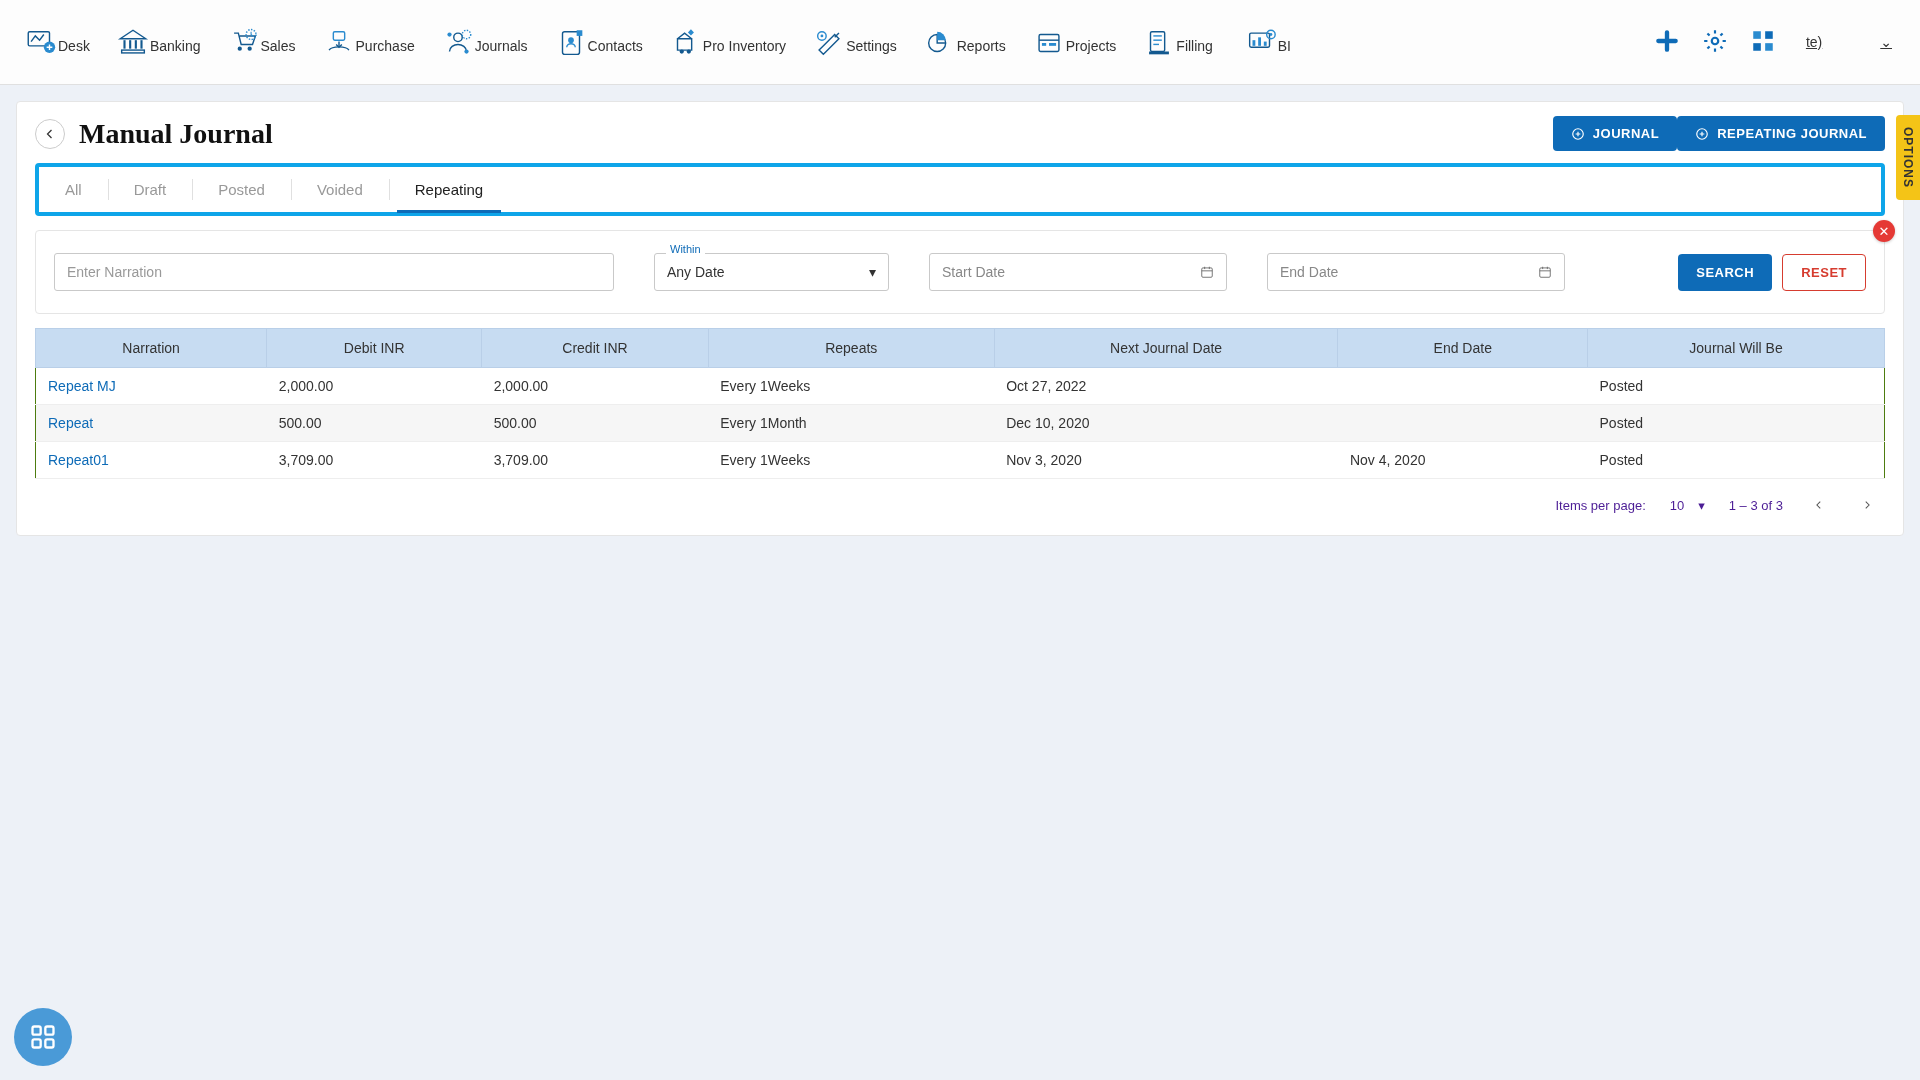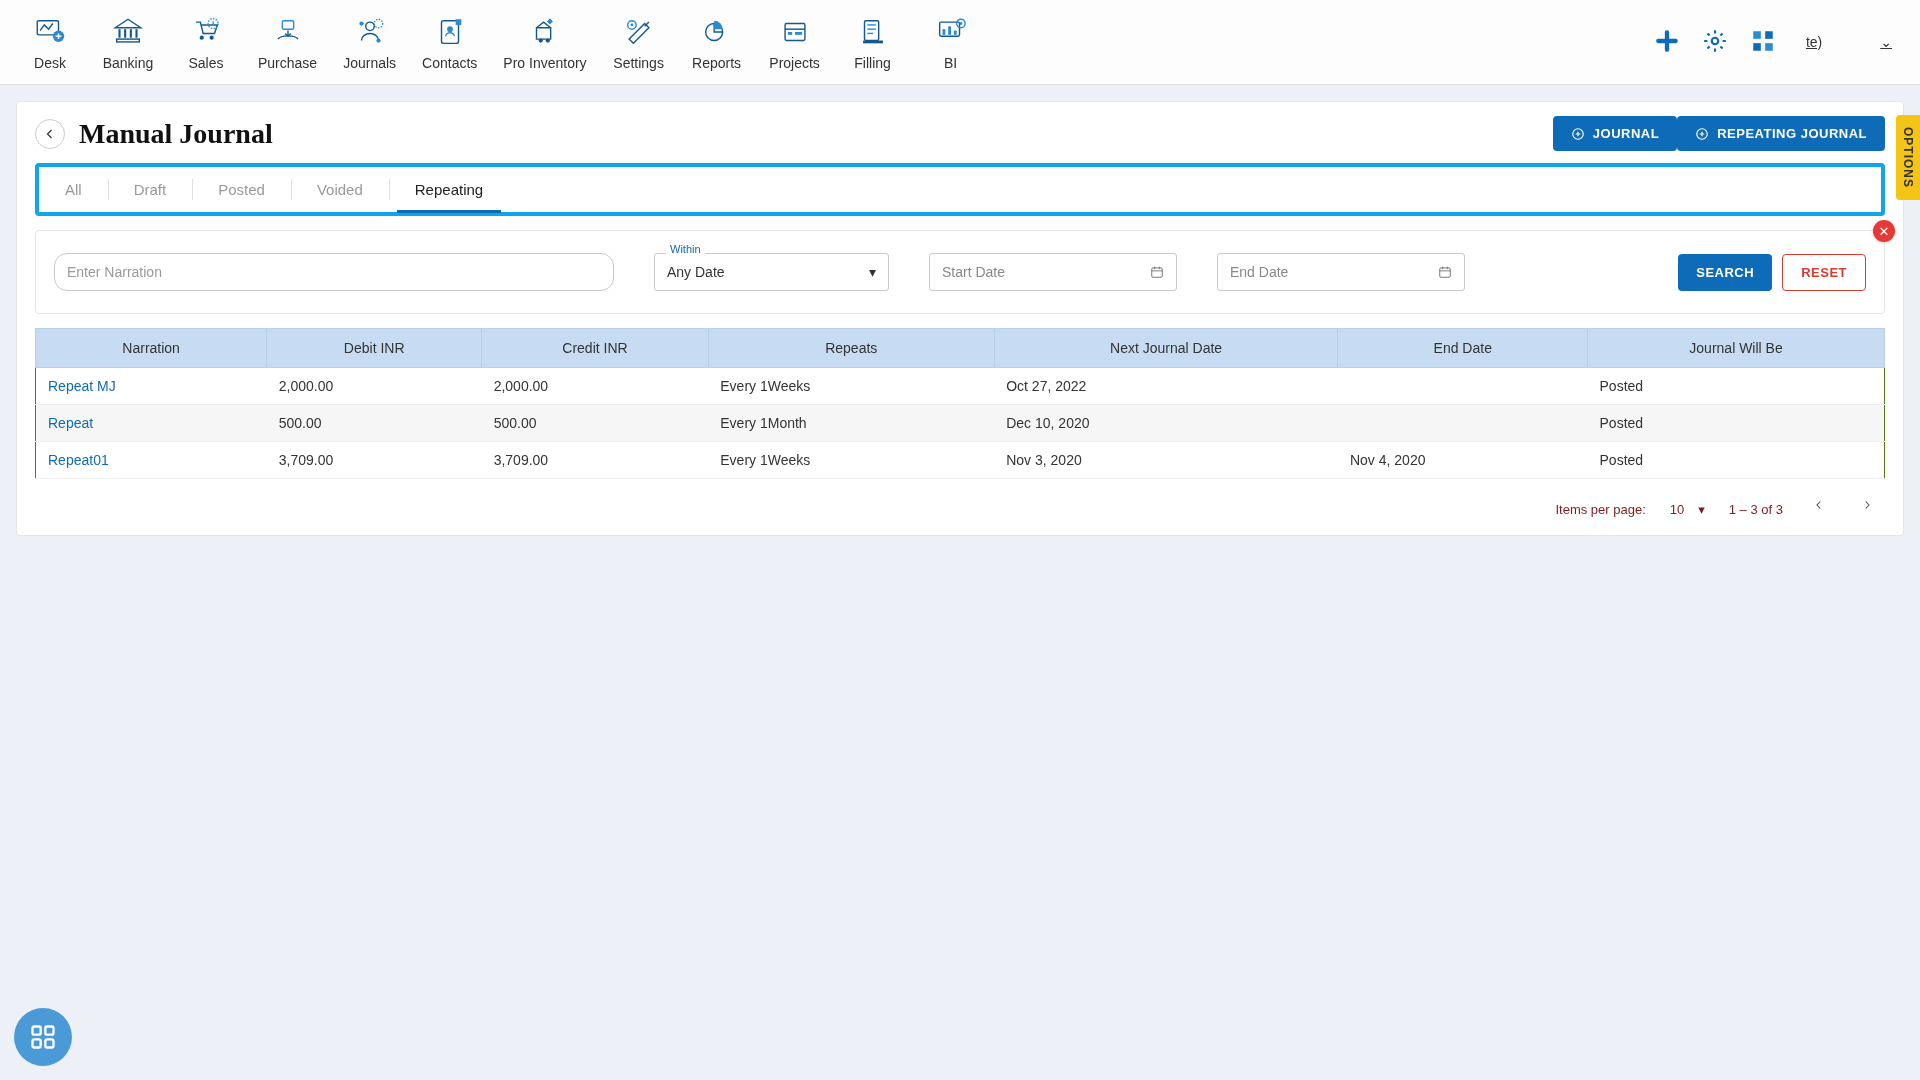--- a/index.html
+++ b/index.html
@@ -18,21 +18,20 @@
   background: #fdfdfd;
   border-bottom: 1px solid #e0e0e0;
   height: 85px;
   display: flex;
   align-items: center;
   padding: 0 20px;
 }
 .nav-items { display: flex; gap: 18px; flex: 1; }
 .nav-item {
   display: flex;
-  flex-direction: column;
   align-items: center;
   justify-content: flex-end;
   cursor: pointer;
   min-width: 60px;
   padding: 6px 4px 4px;
 }
 .nav-item svg { width: 34px; height: 34px; }
 .nav-item span { font-size: 14px; color: #333; margin-top: 6px; }
 .nav-right {
   display: flex;
@@ -129,21 +128,21 @@
 .filter {
   border: 1px solid #e5e5e5;
   border-radius: 4px;
   padding: 22px 18px;
   display: flex;
   align-items: center;
   gap: 40px;
 }
 .input {
   border: 1px solid #c9c9c9;
-  border-radius: 13px;
+  border-radius: 3px;
   padding: 10px 12px;
   font-size: 14px;
   width: 560px;
 }
 .input::placeholder { color: #999; }
 .select-group {
   position: relative;
   width: 235px;
 }
 .float-label {
@@ -158,21 +157,21 @@
   font-size: 14px;
   width: 100%;
   display:flex; justify-content:space-between; align-items:center;
   cursor:pointer;
 }
 .date-input {
   border: 1px solid #c9c9c9;
   border-radius: 3px;
   padding: 10px 12px;
   font-size: 14px;
-  width: 248px;
+  width: 298px;
   display:flex; justify-content:space-between; align-items:center;
   color:#888;
 }
 .filter-actions { display:flex; gap: 10px; margin-left:auto; }
 .btn-search { background:#0e6bb7; }
 .btn-reset {
   background:#fff; color:#d63c2f;
   border:1.5px solid #d63c2f;
 }
 .close-filter {
@@ -201,22 +200,22 @@
   font-size:14px;
   border-bottom:1px solid #eee;
 }
 tbody tr:nth-child(even) td { background:#f6f6f6; }
 td.link { color:#0e6bb7; cursor:pointer; }
 th.num, td.num { text-align:left; }
 th.center, td.center { text-align:center; }
 
 
 .pagination {
-  display:flex; align-items:flex-end; justify-content:flex-end;
-  gap: 24px; padding: 14px 6px 0; color:#7f1d1d; font-size:13px;
+  display:flex; align-items:center; justify-content:flex-end;
+  gap: 24px; padding: 14px 6px 0; color:#4c1d95; font-size:13px;
 }
 .pager-btn {
   width:24px; height:24px; display:flex; align-items:center; justify-content:center;
   cursor:pointer; color:#666;
 }
 .ipp-select { display:flex; align-items:center; gap:14px; cursor:pointer; }
 
 
 .options-rail {
   position: fixed;

